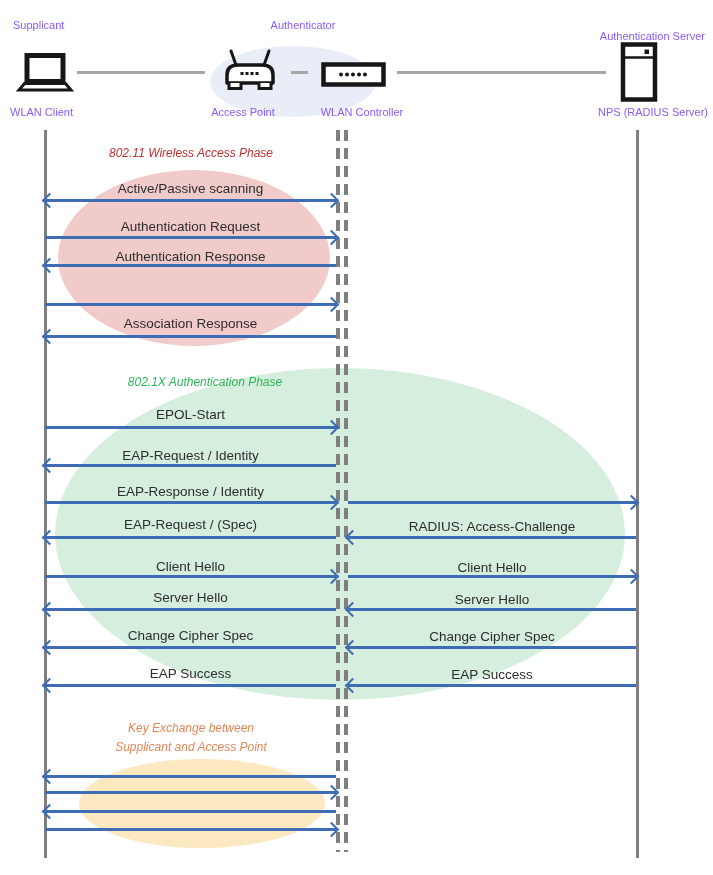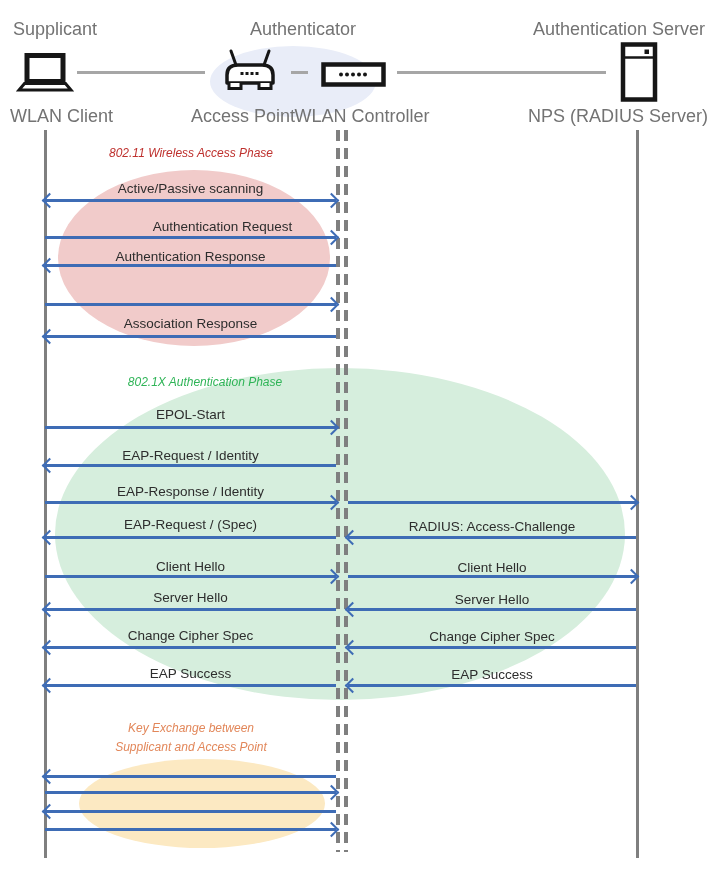--- a/index.html
+++ b/index.html
@@ -14,21 +14,21 @@
     --phase2-title:#2FB457;
     --phase3-title:#E2875A;
     --text-dark:#2D2D2D;
   }
   html,body{margin:0;padding:0;background:#fff;}
   #canvas{
     position:relative;width:713px;height:875px;background:#fff;overflow:hidden;
     font-family:"Liberation Sans",sans-serif;color:var(--text-dark);
   }
   .ellipse{position:absolute;border-radius:50%;}
-  .role,.node-label{position:absolute;font-size:18px;color:#737373;white-space:nowrap;}
+  .role,.node-label{position:absolute;font-size:11px;color:#8b5cf6;white-space:nowrap;}
   .center{text-align:center;}
   .connector{position:absolute;height:3px;background:var(--connector-gray);}
   .lifeline{position:absolute;width:3px;top:130px;height:728px;background:var(--lifeline-gray);}
   .dashline{
     position:absolute;width:4px;top:130px;height:722px;
     background:repeating-linear-gradient(to bottom,var(--lifeline-gray) 0 11px,transparent 11px 18px);
   }
   .ptitle{position:absolute;font-size:12px;text-align:center;width:292px;white-space:nowrap;font-style:italic;}
   .mlabel{
     position:absolute;left:45px;width:291px;text-align:center;
@@ -47,21 +47,21 @@
   .eapol-bg{background:#fff;padding:0 9px;display:inline-block;}
   svg{position:absolute;display:block;}
 </style>
 </head>
 <body>
 
 <div id="canvas">
 
   <div class="role" style="left:13px;top:19px;">Supplicant</div>
   <div class="role center" style="left:230px;top:19px;width:146px;">Authenticator</div>
-  <div class="role" style="right:8px;top:19px;margin-left:48px;">Authentication Server</div>
+  <div class="role" style="right:8px;top:30px;margin-left:48px;">Authentication Server</div>
 
   <div class="ellipse" style="left:210px;top:46px;width:166px;height:71px;background:var(--authenticator-fill);"></div>
 
   <div class="connector" style="left:77px;top:71px;width:128px;"></div>
   <div class="connector" style="left:291px;top:71px;width:17px;"></div>
   <div class="connector" style="left:397px;top:71px;width:209px;"></div>
 
   <svg style="left:16px;top:53px;" width="58" height="40" viewBox="0 0 58 40">
     <rect x="11" y="2.5" width="36" height="26" fill="#fff" stroke="#161616" stroke-width="5"></rect>
     <path d="M8.5 30.5 H49.5 L55 37 H3 Z" fill="#fff" stroke="#161616" stroke-width="3"></path>
@@ -106,21 +106,21 @@
   <div class="lifeline" style="left:636px;"></div>
 
   <div class="ptitle" style="left:45px;top:146px;color:var(--phase1-title);">802.11 Wireless Access Phase</div>
 
   <div class="mlabel" style="top:180px;">Active/Passive scanning</div>
   <div class="arrow acol-l" style="top:199px;">
       <span class="head hl"></span>
       <span class="head hr"></span>
     </div>
 
-  <div class="mlabel" style="top:218px;padding-left:32px;">Authentication Request</div>
+  <div class="mlabel" style="top:218px;">Authentication Request</div>
   <div class="arrow acol-l" style="top:236px;">
       <span class="head hr"></span>
     </div>
 
   <div class="mlabel" style="top:248px;">Authentication Response</div>
   <div class="arrow acol-l" style="top:264px;">
       <span class="head hl"></span>
     </div>
 
   <div class="arrow acol-l" style="top:303px;">

